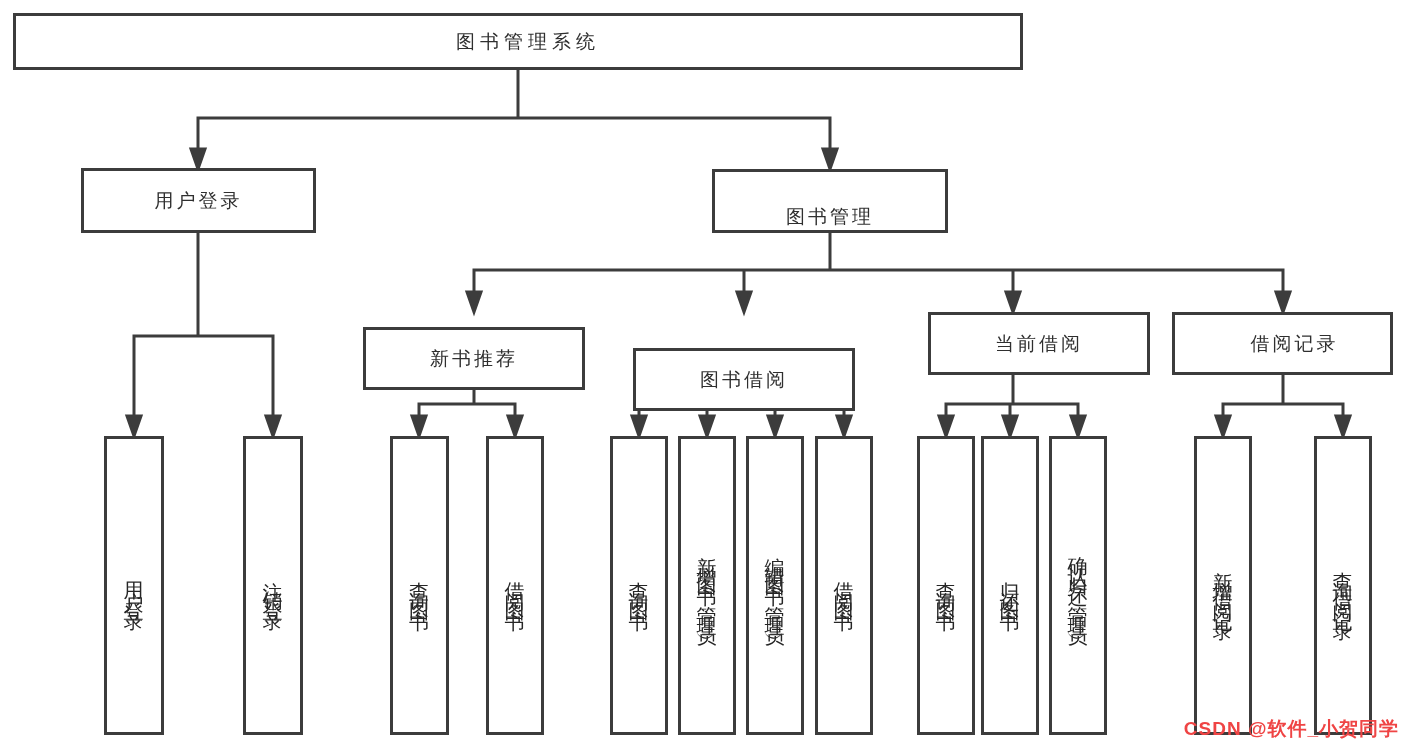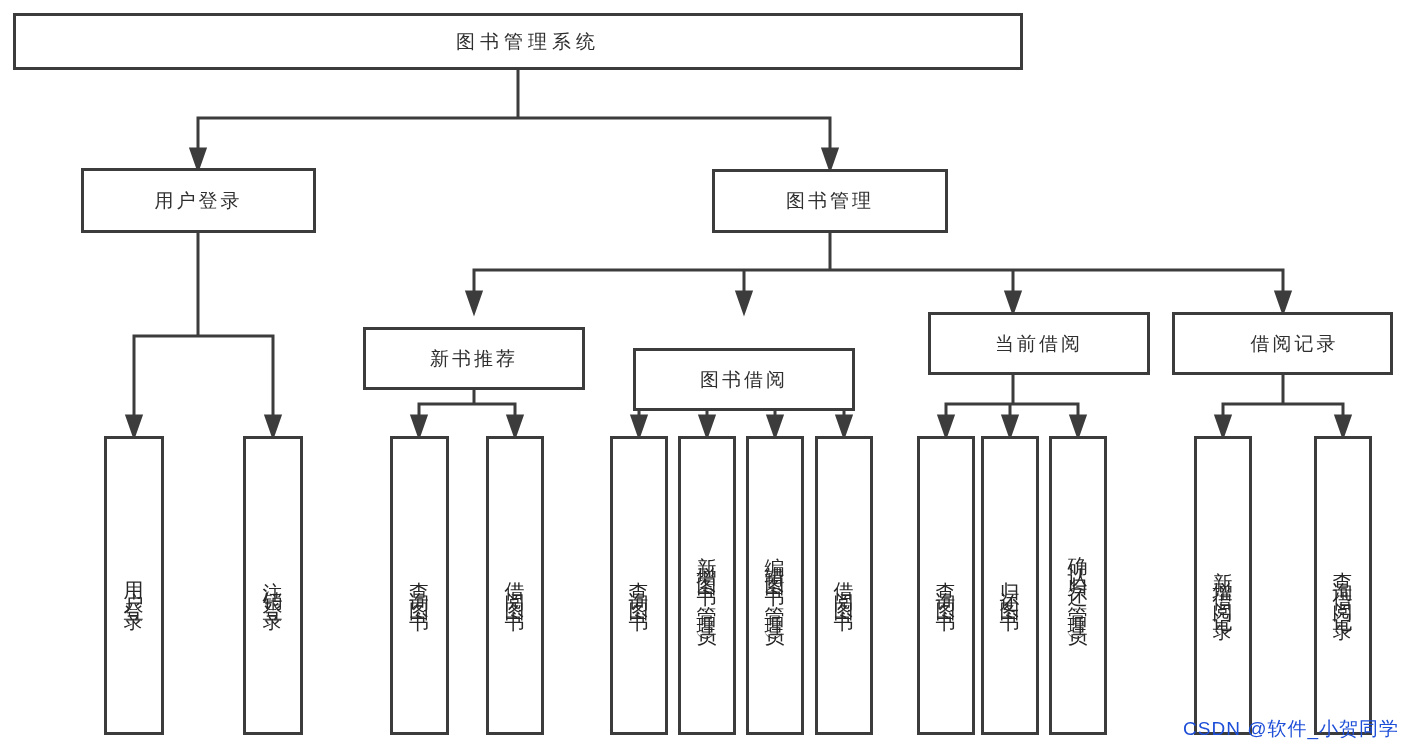--- a/index.html
+++ b/index.html
@@ -28,21 +28,21 @@
     text-orientation:upright;
     font-size:20px;
     letter-spacing:10px;
     line-height:1;
     color:#262626;
   }
   
   #box-root{left:13px;top:13px;width:1010px;height:57px;padding-left:20px;}
   
   #box-user-login{left:81px;top:168px;width:235px;height:65px;}
-  #box-book-mgmt{left:712px;top:169px;width:236px;height:64px;}
+  #box-book-mgmt{left:712px;top:169px;width:236px;height:64px;align-items:flex-end;}
   
   #box-sec-0{left:363px;top:312px;width:222px;height:63px;margin-top:15px;}
   #box-sec-1{left:633px;top:312px;width:222px;height:63px;margin-top:36px;}
   #box-sec-2{left:928px;top:312px;width:222px;height:63px;}
   #box-sec-3{left:1172px;top:312px;width:221px;height:63px;padding-left:24px;}
   
   .leaf{top:436px;height:299px;}
   #leaf-ul-0{left:104px;width:60px;}
   #leaf-ul-1{left:243px;width:60px;}
   #leaf-s0-0{left:390px;width:59px;}
@@ -53,24 +53,25 @@
   #leaf-s1-3{left:815px;width:58px;}
   #leaf-s2-0{left:917px;width:58px;}
   #leaf-s2-1{left:981px;width:58px;}
   #leaf-s2-2{left:1049px;width:58px;}
   #leaf-s3-0{left:1194px;width:58px;}
   #leaf-s3-1{left:1314px;width:58px;}
   #watermark{
     position:absolute;
     right:6px;bottom:5px;
     font-size:19px;
-    color:#1d4ed8;
+    color:#ef4444;
     letter-spacing:1px;
     white-space:nowrap;
     z-index:5;
+    font-weight:bold;
   }
 </style>
 </head>
 <body>
 
 <div id="stage">
 
   <svg id="connectors" viewBox="0 0 1405 747" xmlns="http://www.w3.org/2000/svg">
     <g stroke="#3c3c3c" stroke-width="3" fill="#3c3c3c">
 

